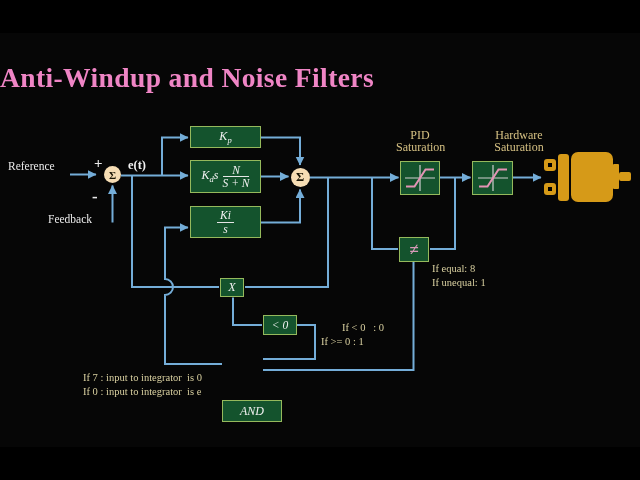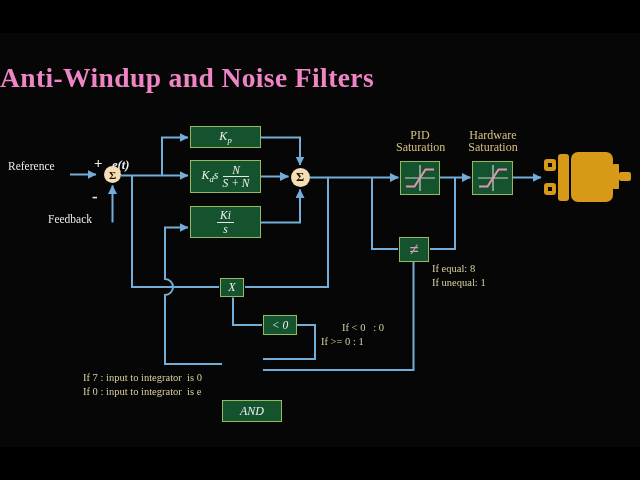--- a/index.html
+++ b/index.html
@@ -68,21 +68,21 @@
       <rect x="571" y="152" width="42" height="50" rx="7"></rect>
       <rect x="613" y="164" width="6" height="25" rx="1"></rect>
       <rect x="619" y="172" width="12" height="9" rx="2"></rect>
     </g>
   </svg>
 
   <div class="title">Anti-Windup and Noise Filters</div>
 
   <div class="lbl" style="left:8px;top:160px;">Reference</div>
   <div class="lbl" style="left:48px;top:213px;">Feedback</div>
-  <div class="err" style="left:112px;top:158px;font-style:italic;">e(t)</div>
+  <div class="err" style="left:128px;top:158px;">e(t)</div>
   <div class="sign" style="left:94px;top:155px;font-size:15px;">+</div>
   <div class="sign" style="left:92px;top:187px;font-size:17px;">-</div>
 
   <div class="circ" style="left:104px;top:166px;width:17px;height:17px;font-size:11px;">
     <span>Σ</span>
   </div>
   <div class="circ" style="left:290.5px;top:168px;width:19px;height:19px;font-size:12.5px;">
     <span>Σ</span>
   </div>
 
@@ -127,21 +127,21 @@
   <div class="blk" style="left:472px;top:161px;width:41px;height:34px;">
     <svg width="36" height="30" viewBox="0 0 36 30">
       <path d="M3,15 L33,15 M18,2 L18,28" stroke="#cfcfcf" stroke-width="1.2" fill="none"></path>
       <path d="M4,23.5 L12.5,23.5 L23.5,6.5 L32,6.5" stroke="#e394b5" stroke-width="2" fill="none"></path>
     </svg>
   </div>
   <div class="satlbl" style="left:396px;top:130px;width:48px;">
     <div>PID</div>
     <div>Saturation</div>
   </div>
-  <div class="satlbl" style="left:459px;top:130px;width:68px;text-align:center;">
+  <div class="satlbl" style="left:485px;top:130px;width:68px;text-align:center;">
     <div>Hardware</div>
     <div>Saturation</div>
   </div>
 
   <div class="ann" style="left:432px;top:262.5px;">If equal: 8</div>
   <div class="ann" style="left:432px;top:277px;">If unequal: 1</div>
   <div class="ann" style="left:321px;top:322px;margin-left:21px;">If &lt; 0   : 0</div>
   <div class="ann" style="left:321px;top:336px;">If &gt;= 0 : 1</div>
   <div class="ann" style="left:83px;top:372px;">If 7 : input to integrator  is 0</div>
   <div class="ann" style="left:83px;top:385.5px;">If 0 : input to integrator  is e</div>

